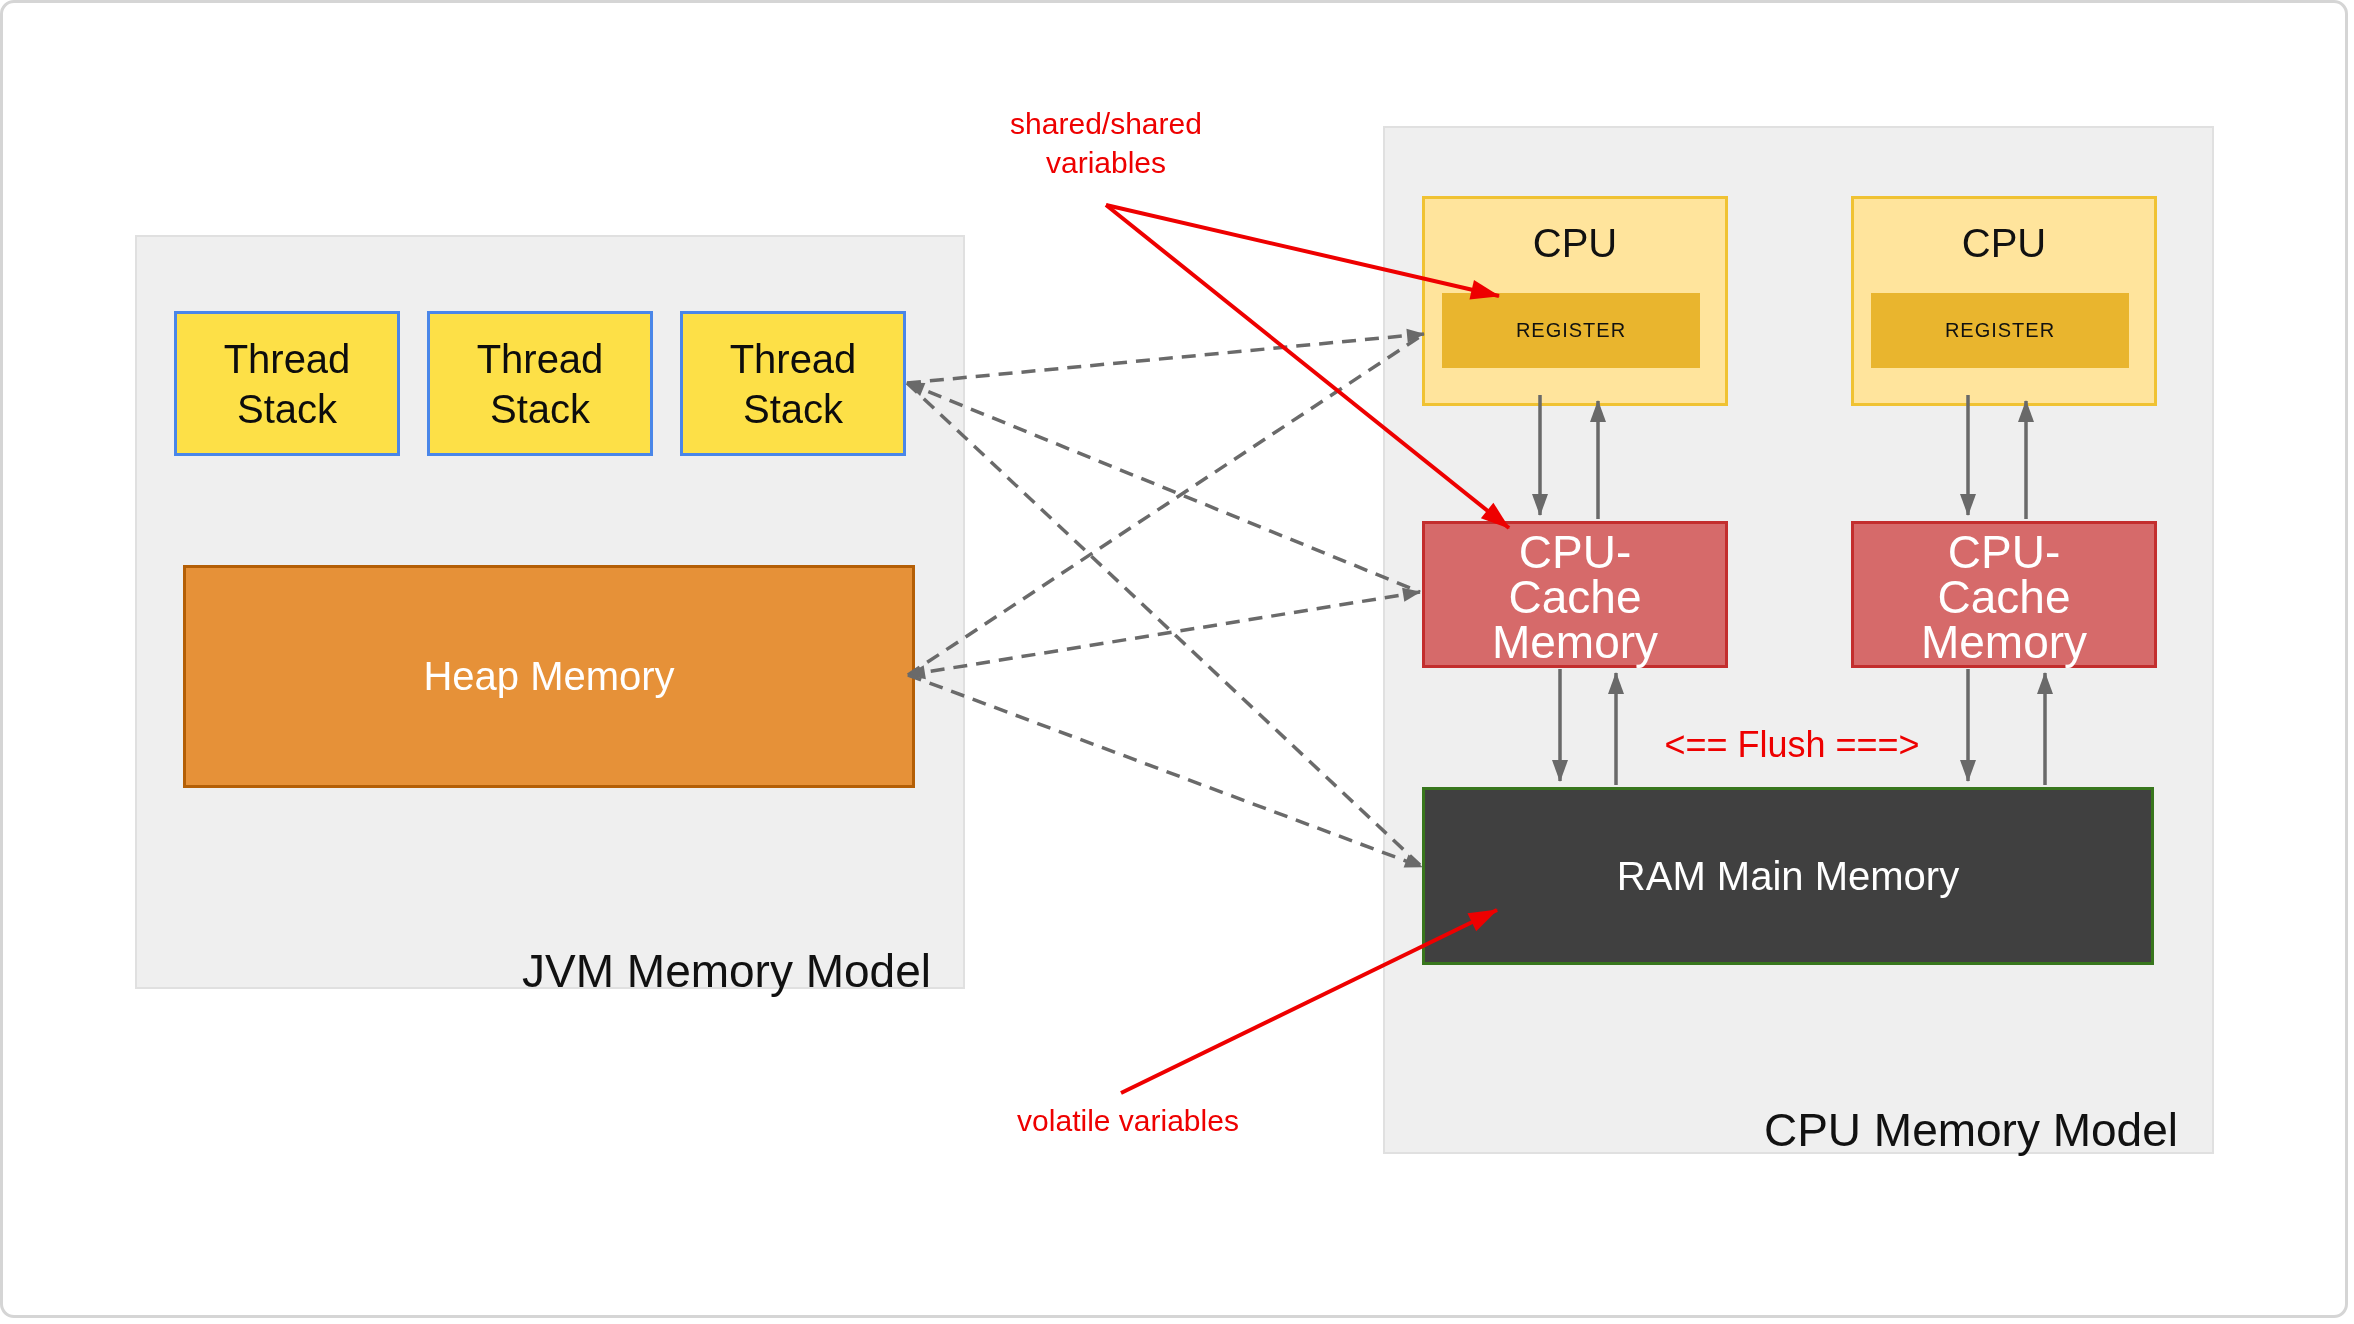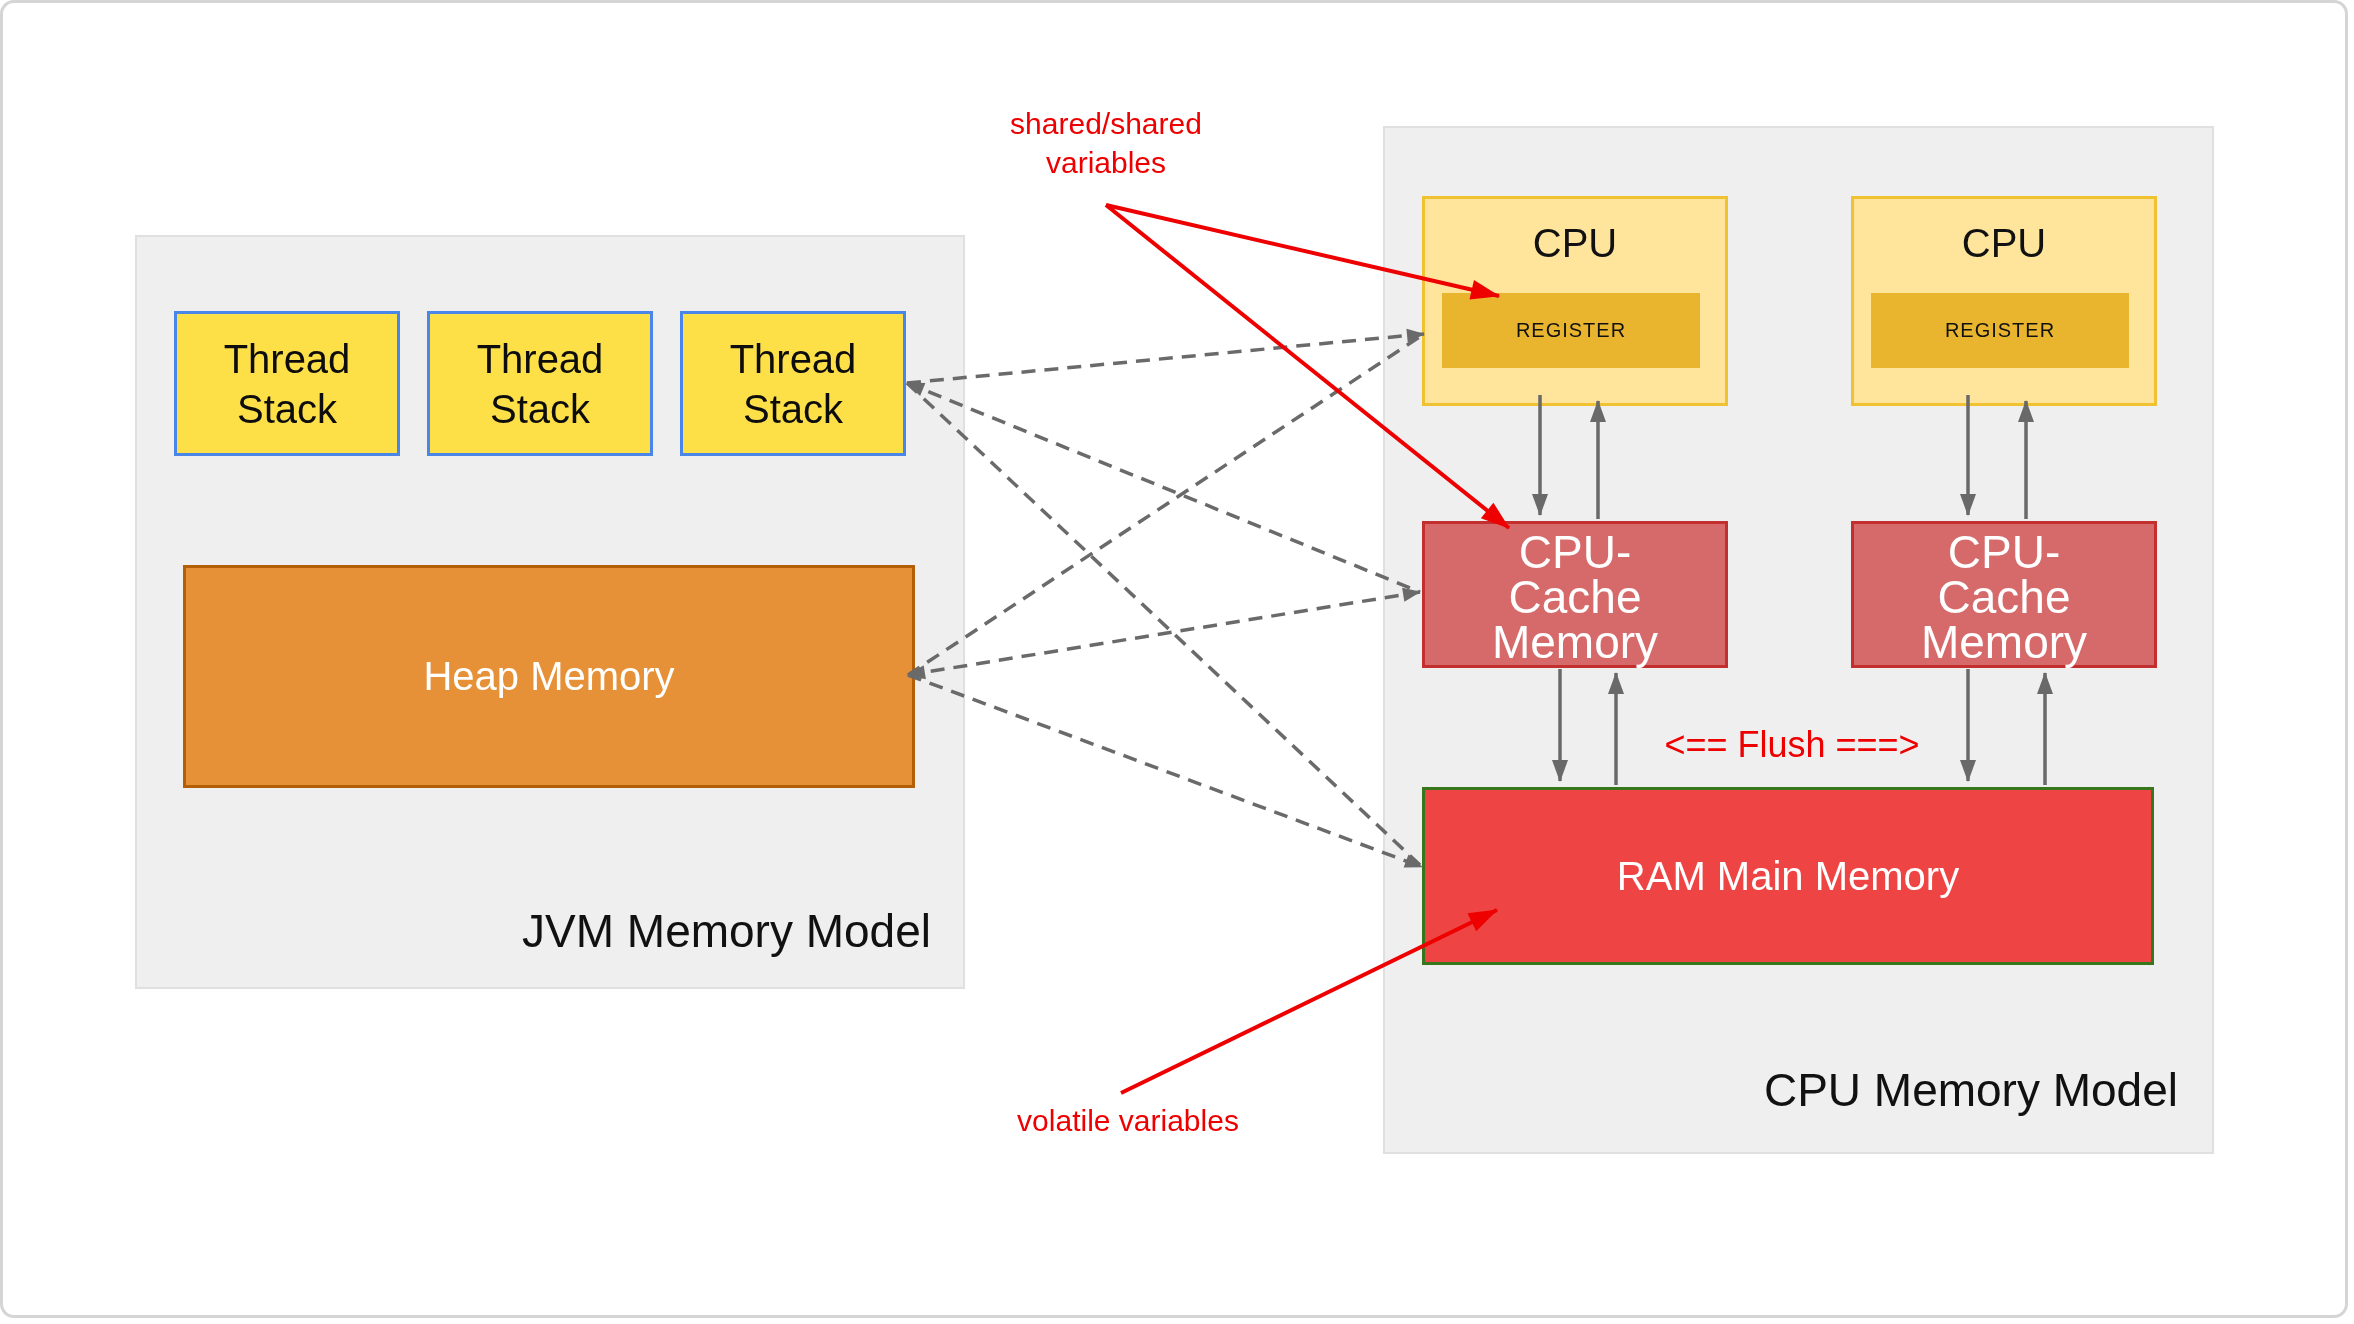--- a/index.html
+++ b/index.html
@@ -49,27 +49,27 @@
   .cache {
     top: 518px; width: 306px; height: 147px;
     background: #d66a6a; border: 3px solid #c32e2e;
     font-size: 46px; line-height: 45px; color: #ffffff; align-items: flex-end;
   }
   .cache-1 { left: 1419px; } .cache-2 { left: 1848px; }
   .cache .wrap { width: 190px; }
 
   .ram {
     left: 1419px; top: 784px; width: 732px; height: 178px;
-    background: #ef4444; border: 3px solid #38761d;
+    background: #404040; border: 3px solid #38761d;
     font-size: 40px; color: #ffffff;
   }
 
   .panel-title {
     position: absolute; font-size: 46px; color: #111111;
-    text-align: right; white-space: nowrap;
+    text-align: right; white-space: nowrap; margin-top: 40px;
   }
   .jvm-title { left: 328px; top: 901px; width: 600px; }
   .cpu-title { left: 1575px; top: 1060px; width: 600px; }
 
   .red-text { position: absolute; color: #ee0000; text-align: center; }
   .ann-local    { left: 993px;  top: 101px;  width: 220px; font-size: 30px; line-height: 39px; }
   .ann-volatile { left: 925px;  top: 1101px; width: 400px; font-size: 30px; }
   .flush-label  { left: 1589px; top: 721px;  width: 400px; font-size: 36px; }
 
   svg.connectors { position: absolute; left: 0; top: 0; z-index: 10; pointer-events: none; }

